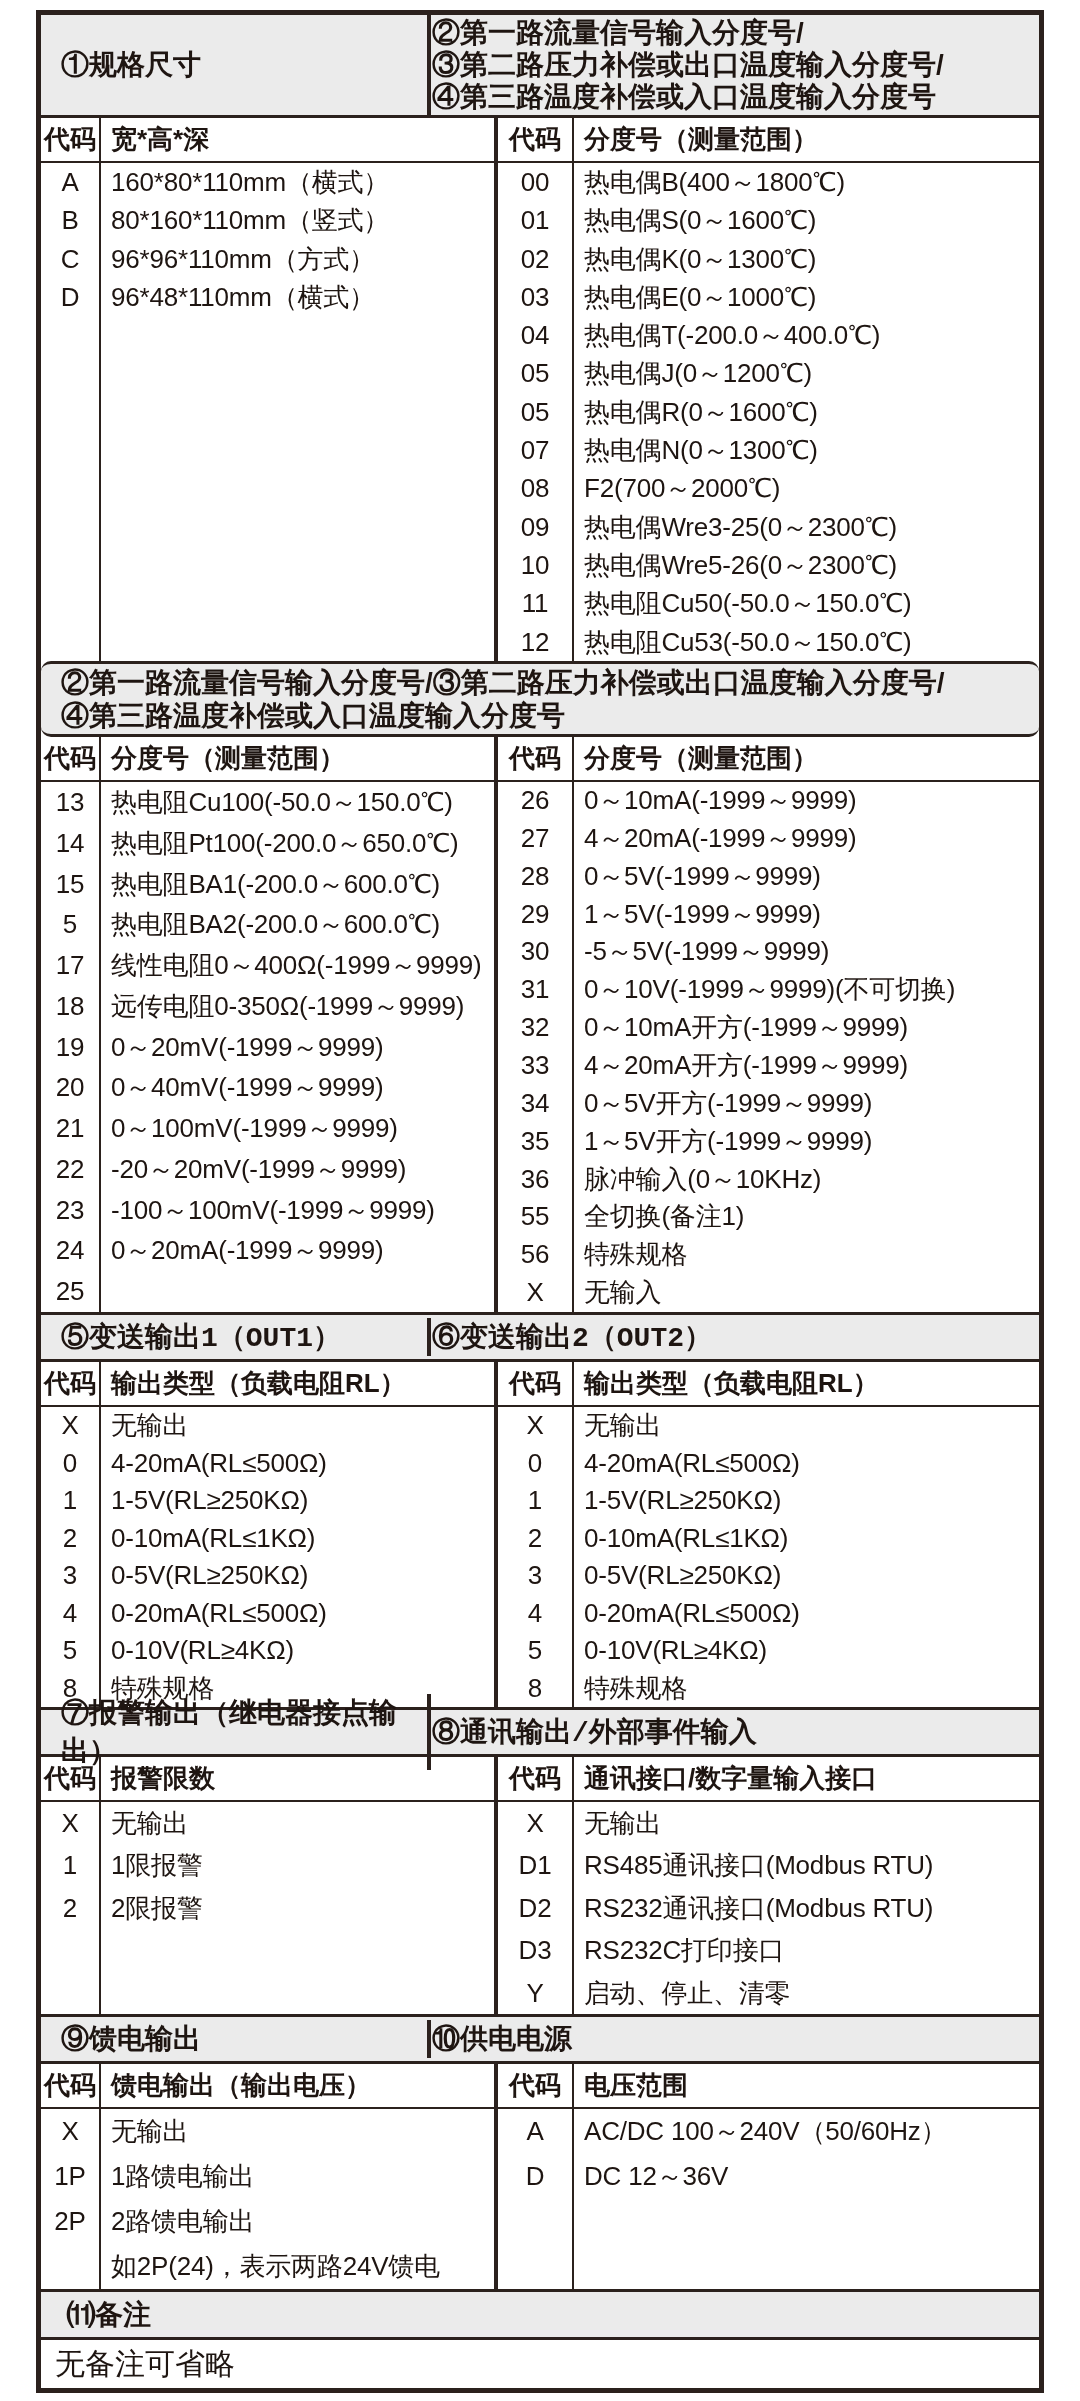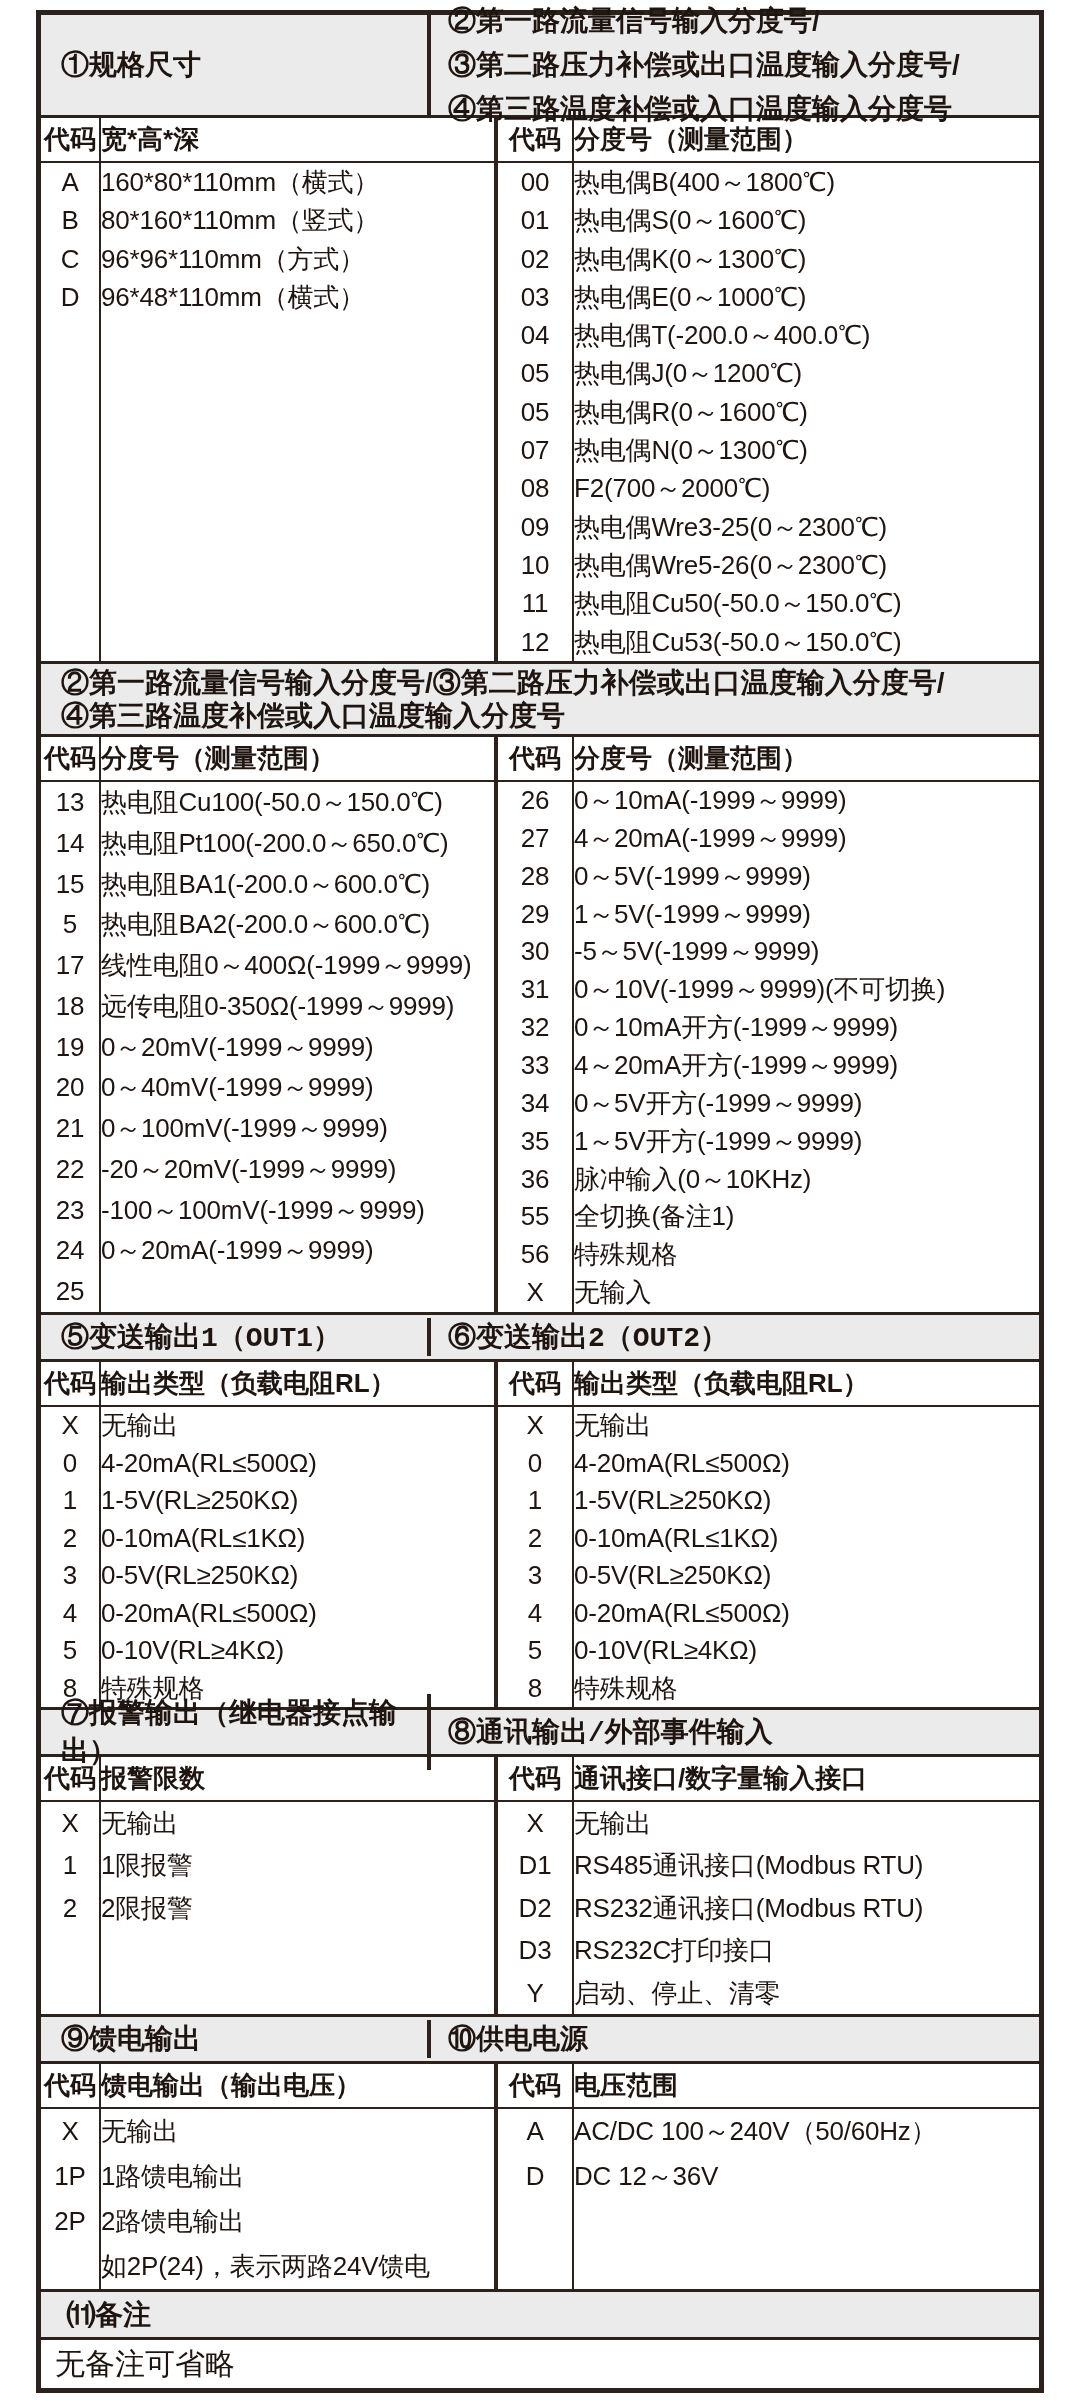--- a/index.html
+++ b/index.html
@@ -21,24 +21,24 @@
     background: var(--header-bg, #ebebeb);
     display: flex;
     font-weight: 700; font-size: 28px;
     border-bottom: 3px solid var(--border);
   }
   .band.bt { border-top: 3px solid var(--border); }
   .b-left {
     width: 390px; border-right: 4px solid var(--border);
     display: flex; align-items: center; padding-left: 20px;
   }
-  .b-right { flex: 1; display: flex; align-items: center; padding-left: 17px; gap: 12px; }
+  .b-right { flex: 1; display: flex; align-items: center; padding-left: 1px; }
   .band1 { height: 103px; }
   .band1 .b-right { flex-direction: column; align-items: flex-start; justify-content: center; line-height: 32px; }
-  .band2 { height: 76px; flex-direction: column; justify-content: center; padding-left: 20px; line-height: 33px; }
+  .band2 { height: 76px; flex-direction: column; justify-content: center; padding-left: 20px; line-height: 33px; border-radius: 10px; }
   .band-single { height: 50px; align-items: center; font-family: Liberation Mono, monospace; }
   .band-full { height: 51px; align-items: center; padding-left: 26px; }
   .band-line { white-space: nowrap; }
   
   .subhead {
     display: flex; height: 45px;
     border-bottom: 2px solid var(--border);
     font-weight: 700; --rh: 43px;
   }
   .subhead .cell { font-weight: 700; letter-spacing: 0; }
@@ -47,21 +47,21 @@
   .half { display: flex; }
   .half-l { width: 457px; border-right: 4px solid var(--border); }
   .half-r { flex: 1; }
   .codes {
     border-right: 2px solid var(--border);
     display: flex; flex-direction: column; align-items: center;
     flex: 0 0 auto;
   }
   .cw-l { width: 60px; }
   .cw-r { width: 76px; }
-  .descs { flex: 1; display: flex; flex-direction: column; overflow: hidden; }
+  .descs { flex: 1; display: flex; flex-direction: column; padding-left: 10px; overflow: hidden; }
   .cell {
     height: var(--rh); line-height: var(--rh);
     white-space: nowrap; font-size: 26px; letter-spacing: -0.2px;
   }
   .note-row { height: 48px; line-height: 48px; padding-left: 14px; font-size: 30px; }
 </style>
 </head>
 <body>
 
 <div class="sheet">

